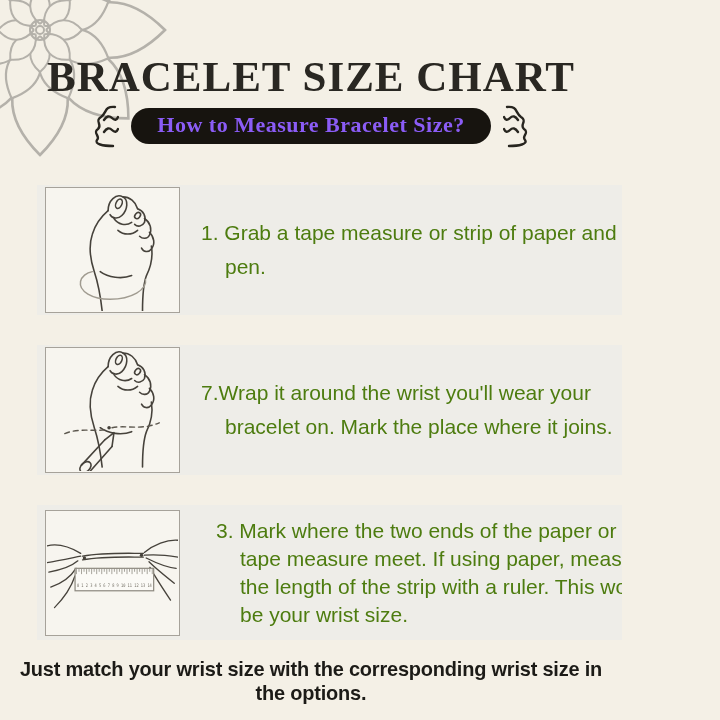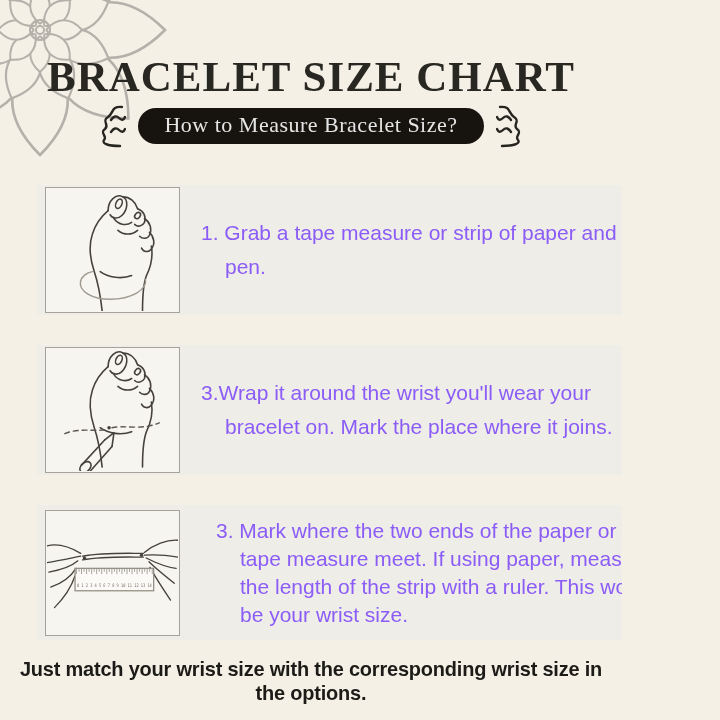--- a/index.html
+++ b/index.html
@@ -15,41 +15,41 @@
   .title{
     position:absolute;top:52px;left:0;width:100%;text-align:center;
     font-family:"Liberation Serif",serif;font-weight:bold;font-size:43px;
     letter-spacing:1px;color:#292722;margin:0;
   }
   .banner-row{
     position:absolute;top:104px;left:0;width:100%;height:44px;
     display:flex;align-items:center;justify-content:center;gap:12px;
   }
   .banner-pill{
-    background:#17140f;color:#e5e5e5;border-radius:19px;
+    background:#17140f;color:#8b5cf6;border-radius:19px;
     padding:4px 26px 6px 26px;
-    font-family:"Liberation Serif",serif;font-weight:normal;font-size:22px;
+    font-family:"Liberation Serif",serif;font-weight:bold;font-size:22px;
     letter-spacing:0.5px;white-space:nowrap;
   }
   
   .step-row{
     position:absolute;left:37px;width:646px;background:#eeede8;
     display:flex;align-items:center;
   }
   .row-1{top:185px;height:130px;}
   .row-2{top:345px;height:130px;}
   .row-3{top:505px;height:135px;gap:15px;}
   .illus-box{
     flex:0 0 auto;width:133px;height:124px;margin-left:8px;
     background:#f7f5ef;border:1px solid #a6a29a;
     display:flex;align-items:center;justify-content:center;
   }
   .step-text{
     flex:1 1 auto;margin:0 8px 0 21px;
-    font-size:21px;line-height:34px;color:#8b5cf6;
+    font-size:21px;line-height:34px;color:#4d7c0f;
     white-space:pre-line;padding-left:24px;text-indent:-24px;
   }
   .row-3 .step-text{line-height:28px;}
   
   .footer{
     position:absolute;top:657px;left:0;width:100%;text-align:center;
     font-size:21px;font-weight:bold;letter-spacing:-0.2px;color:#1c1b17;
     transform:scaleX(0.95);transform-origin:center;
   }
 </style>
@@ -271,21 +271,21 @@
         </g>
         <circle cx="61" cy="80" r="1.8" fill="#46423b"></circle>
         <g stroke="#46423b" stroke-width="1.6" fill="none" stroke-linecap="round" stroke-linejoin="round">
           <path d="M33,118 L57,92"></path>
           <path d="M42,124 L64,99"></path>
           <path d="M57,92 L66,85 L64,99"></path>
           <ellipse cx="37" cy="120" rx="6.5" ry="4.5" transform="rotate(-43 37 120)"></ellipse>
         </g>
       </svg>
     </div>
-    <p class="step-text">3.Wrap it around the wrist you'll wear your
+    <p class="step-text">7.Wrap it around the wrist you'll wear your
 bracelet on. Mark the place where it joins.</p>
   </div>
 
   <div class="step-row row-3">
     <div class="illus-box">
       <svg width="131" height="120" viewBox="0 0 140 126">
         <g stroke="#46423b" stroke-width="1.4" fill="none" stroke-linecap="round" stroke-linejoin="round">
 
           <path d="M0,34 C12,31 26,36 36,42"></path>
           <path d="M0,52 C12,50 26,47 36,45"></path>

